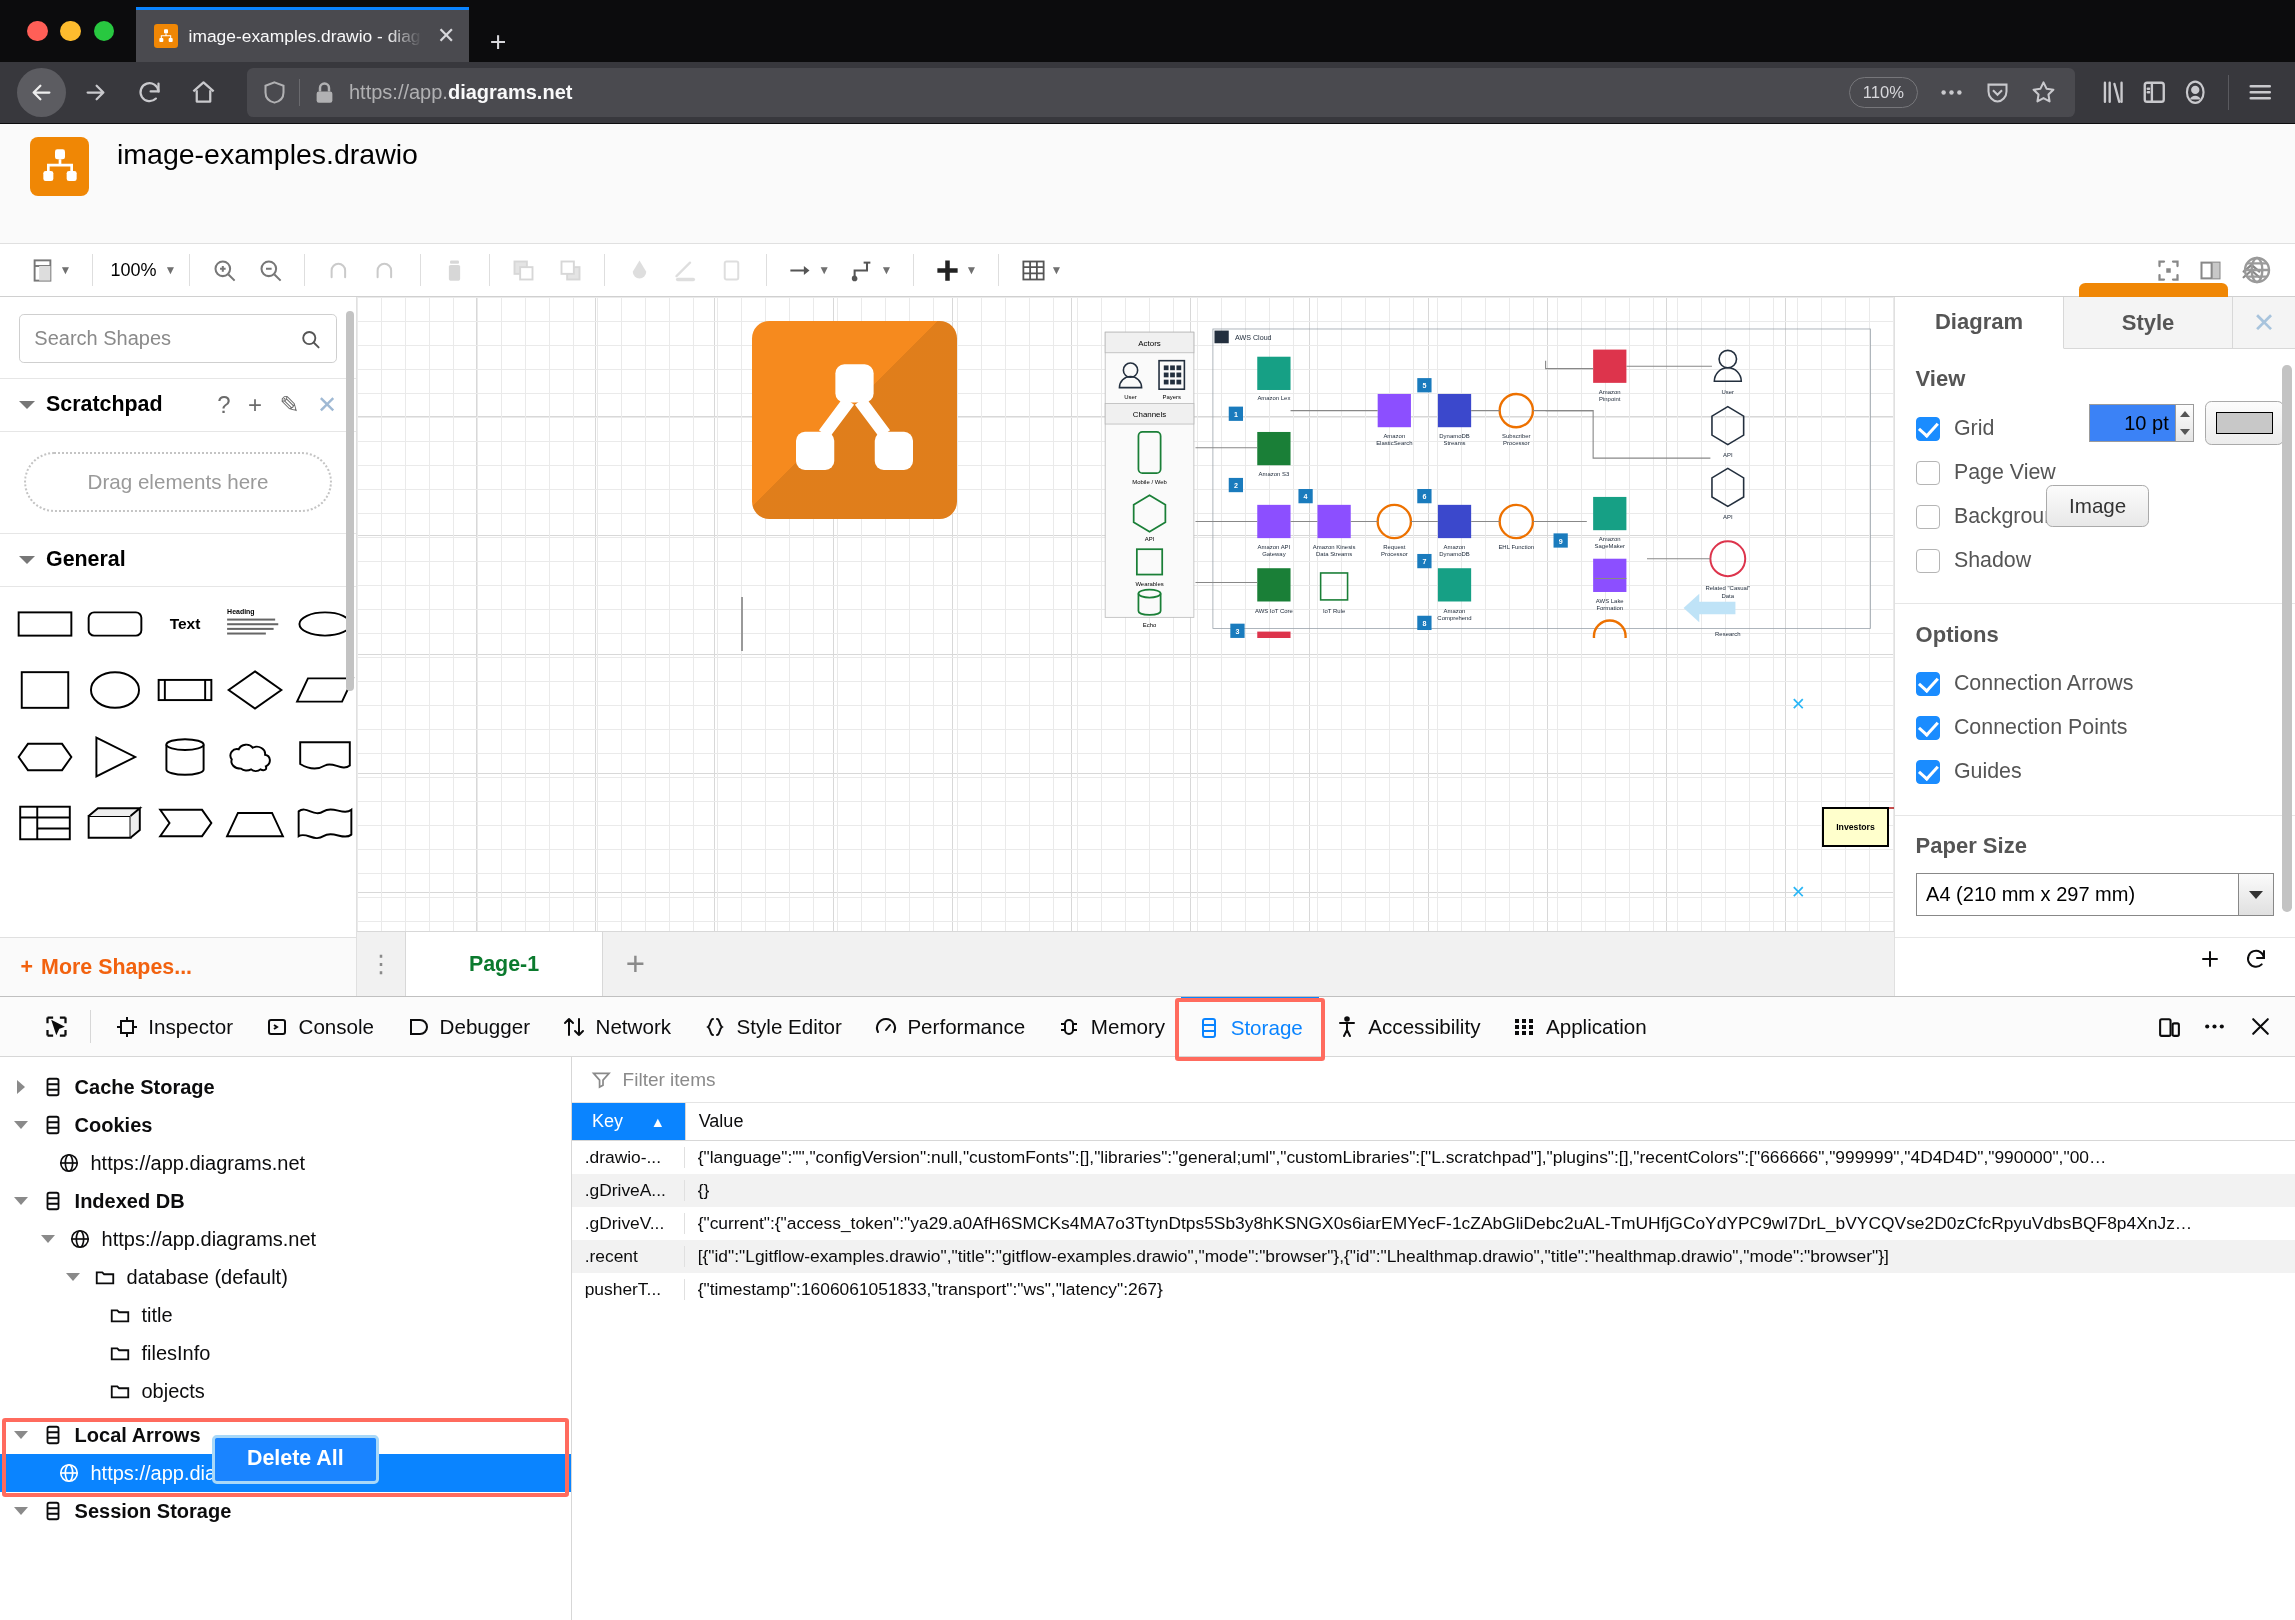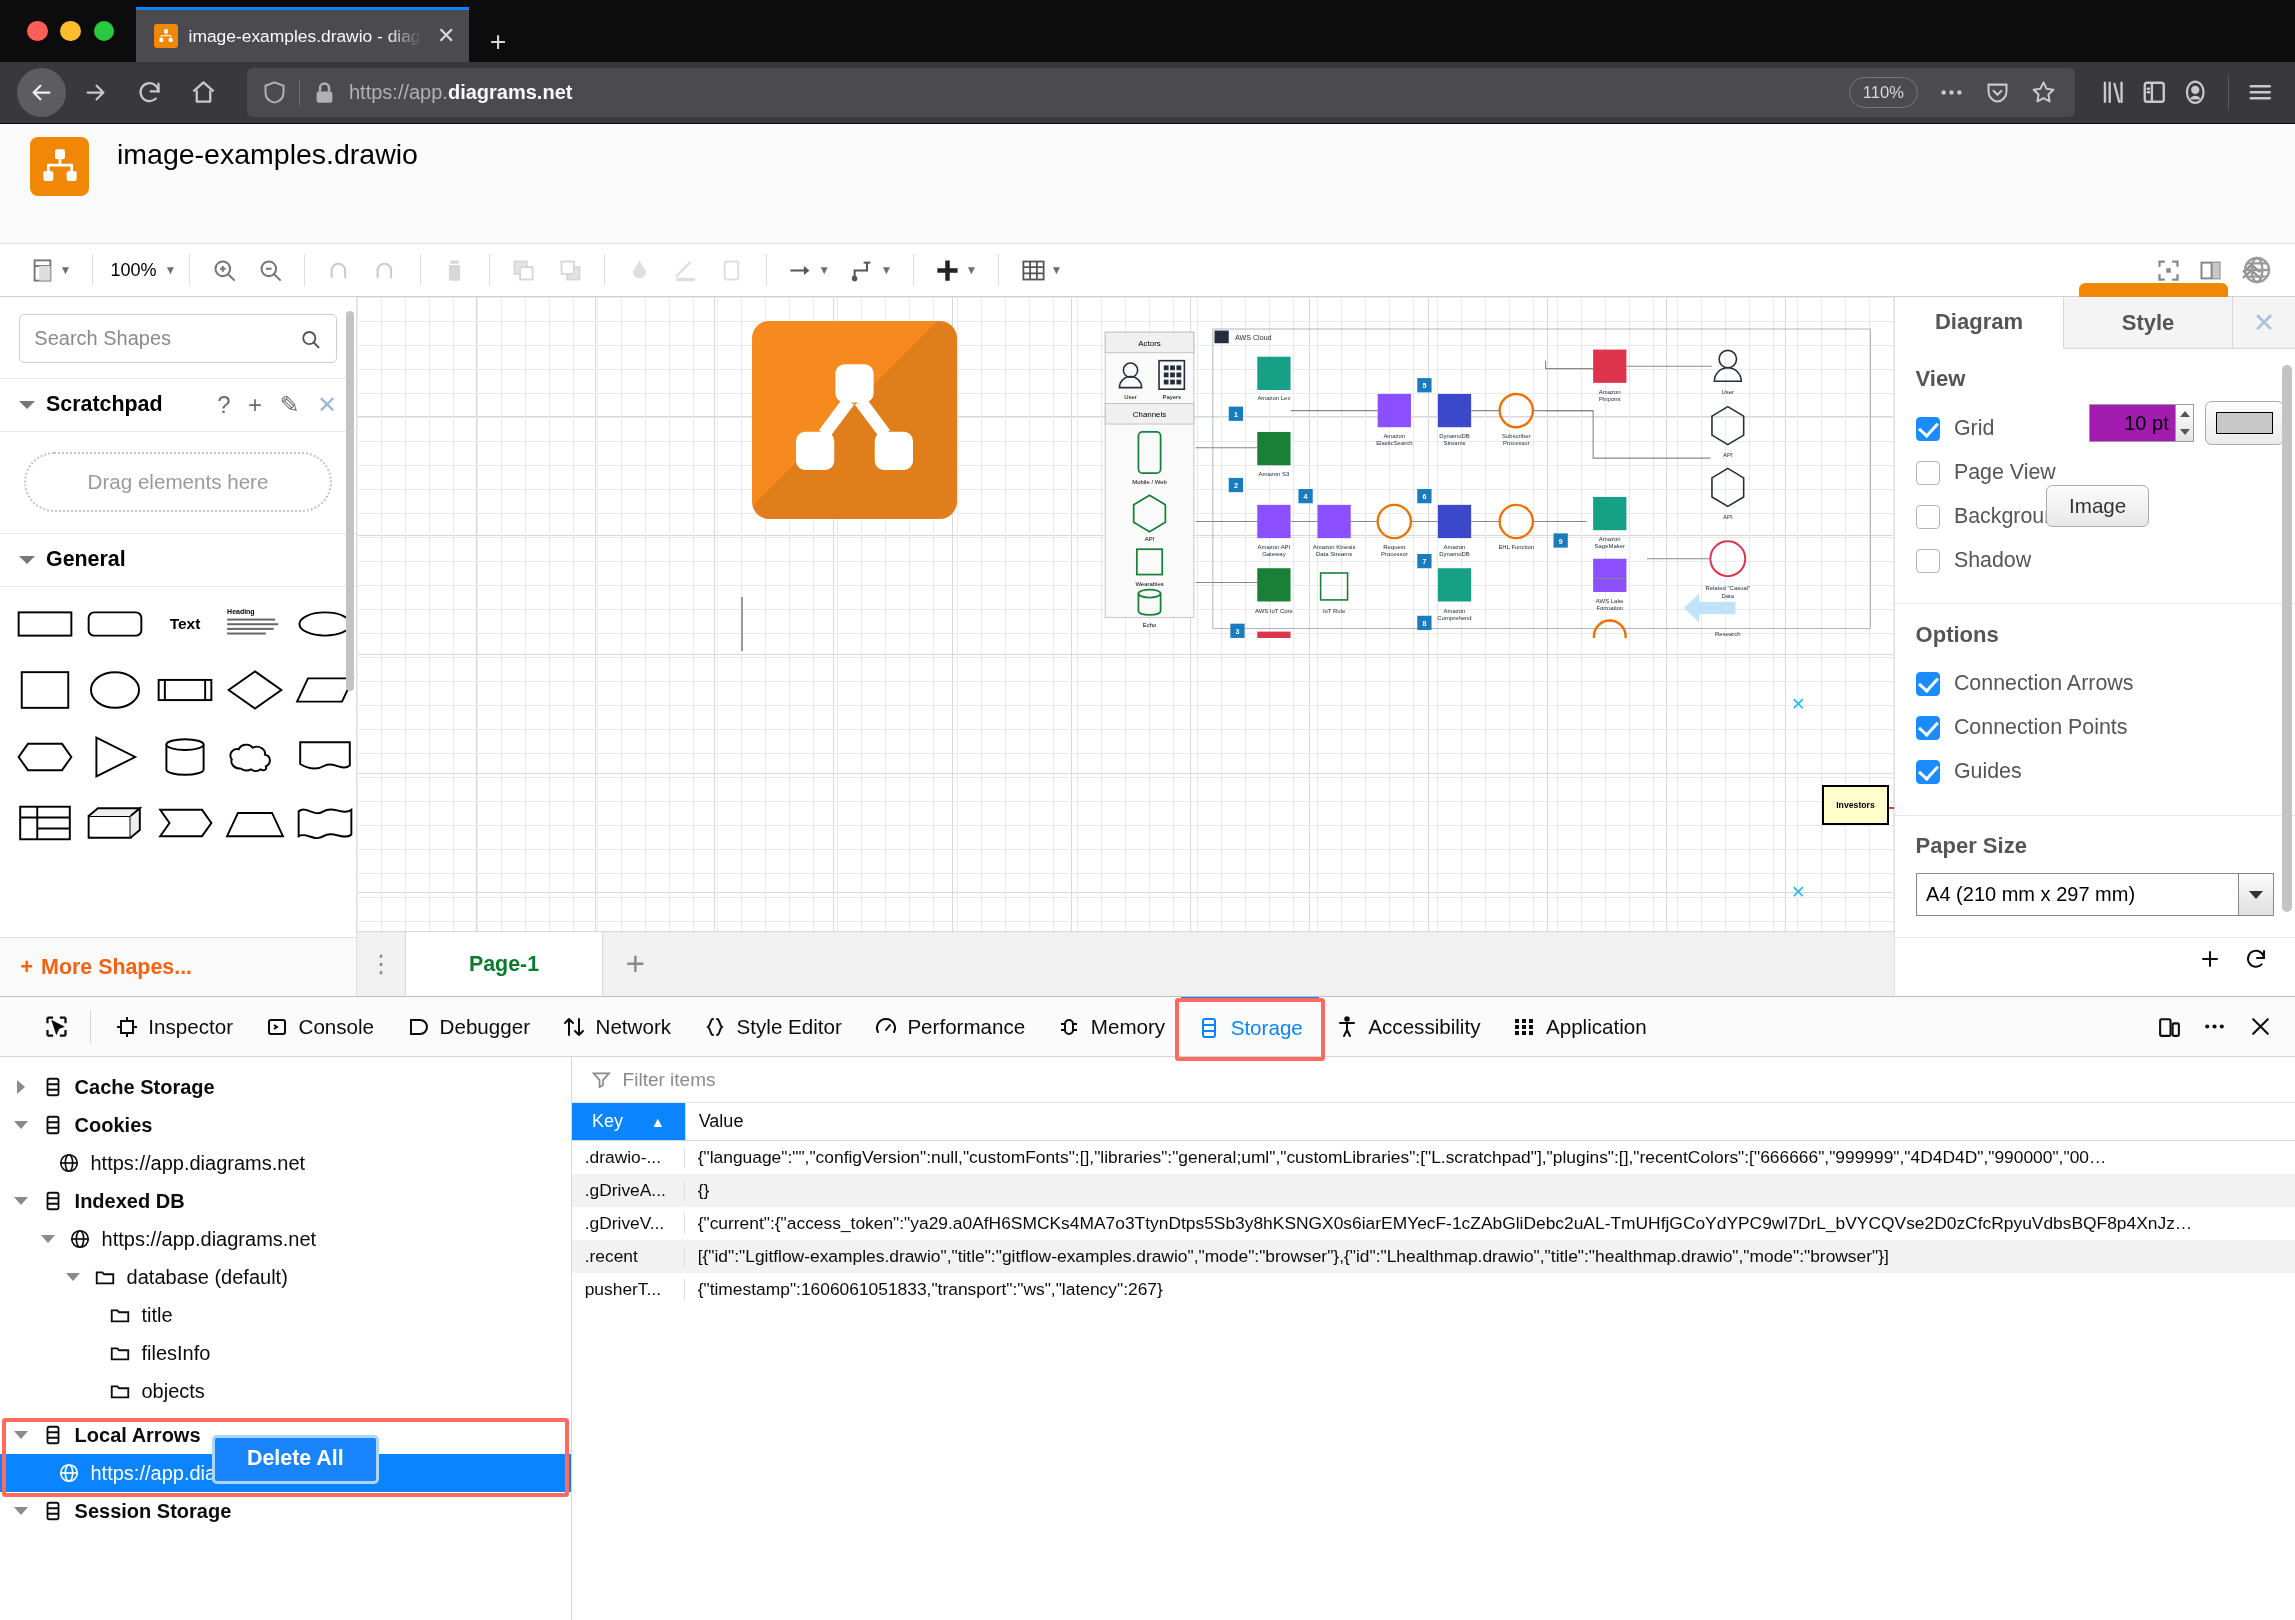--- a/index.html
+++ b/index.html
@@ -181,21 +181,21 @@
   .art-logo .shadow {
     position:absolute;left:0;top:0;width:100%;height:100%;
     background: linear-gradient(135deg, transparent 46%, rgba(0,0,0,.09) 46%);
   }
   .art-logo svg { position:relative; width:135px;height:135px; margin:32px 0 0 35px; }
   .split-handle { position:absolute; left:384px; top:300px; width:6.3px;height:27px; }
   .split-handle i{display:block;width:2.4px;height:27px;background:#999;float:left;margin-right:1.6px;}
 
   .dfd-box { position:absolute; border:2px solid #000; display:flex;align-items:center;justify-content:center;
     text-align:center; font-size:8.7px; font-weight:700; line-height:1.25; padding:1.6px;}
-  .dfd-ext { background:#ffffcc; }
+  .dfd-ext { background:#ffffcc;margin-top:22px; }
   .dfd-lbl { position:absolute; font-size:8px; color:#000; text-align:center; line-height:1.2;}
   .xmark { position:absolute; color:#29b6f6; font-size:17.4px; font-weight:400; line-height:1;}
 
   
   .fmt-panel { width:401px; border-left:0.8px solid #e0e0e0; background:#fff; position:relative; }
   .fmt-tabs { display:flex; height:52px; border-bottom:0.8px solid #d8d8d8; }
   .fmt-tab {
     flex:1; display:flex;align-items:center;justify-content:center; font-size:22px;font-weight:700;
     color:#555; background:#f4f4f4; border-right:0.8px solid #d8d8d8;
   }
@@ -204,21 +204,21 @@
   .fmt-sec { padding:17.4px 20.6px 20.6px 20.6px; border-bottom:0.8px solid #e6e6e6; position:relative; }
   .fmt-h { font-size:22px;font-weight:700;color:#555;margin-bottom:14.3px; }
   .fmt-row { display:flex;align-items:center;gap:14.3px;height:44px; }
   .cbx { width:24px;height:24px;border-radius:4px;border:1.6px solid #b5b5b5;background:#fff;flex:none;
          display:flex;align-items:center;justify-content:center;}
   .cbx.on { background:#1a8cff; border-color:#1a8cff; }
   .cbx.on:after{content:"";width:8.7px;height:15px;border:solid #fff;border-width:0 3.2px 3.2px 0;transform:rotate(42deg) translate(-0.8px,-1.6px);}
   .fmt-lbl { font-size:21.4px; color:#555; }
   .grid-size {
     position:absolute; right:119px; top:55px; width:87px;height:38px;border:1.6px solid #9b9b9b;
-    background:#a21caf; display:flex;align-items:center;justify-content:flex-end;padding-right:6.3px;
+    background:#3b82f6; display:flex;align-items:center;justify-content:flex-end;padding-right:6.3px;
     font-size:20px; color:#000;
   }
   .spin { position:absolute; right:101px; top:55px; width:19px; height:38px; border:0.8px solid #9b9b9b; background:linear-gradient(#fdfdfd,#e4e4e4);
           display:flex;flex-direction:column;align-items:center;justify-content:space-around;}
   .spin i{width:0;height:0;border-left:5.5px solid transparent;border-right:5.5px solid transparent;}
   .spin i.up{border-bottom:6.3px solid #555;}
   .spin i.dn{border-top:6.3px solid #555;}
   .grid-color {
     position:absolute; right:11px; top:52px; width:79px;height:44px;border:1.6px solid #aaa;border-radius:6.3px;
     background:linear-gradient(#fcfcfc,#ececec); display:flex;align-items:center;justify-content:center;

